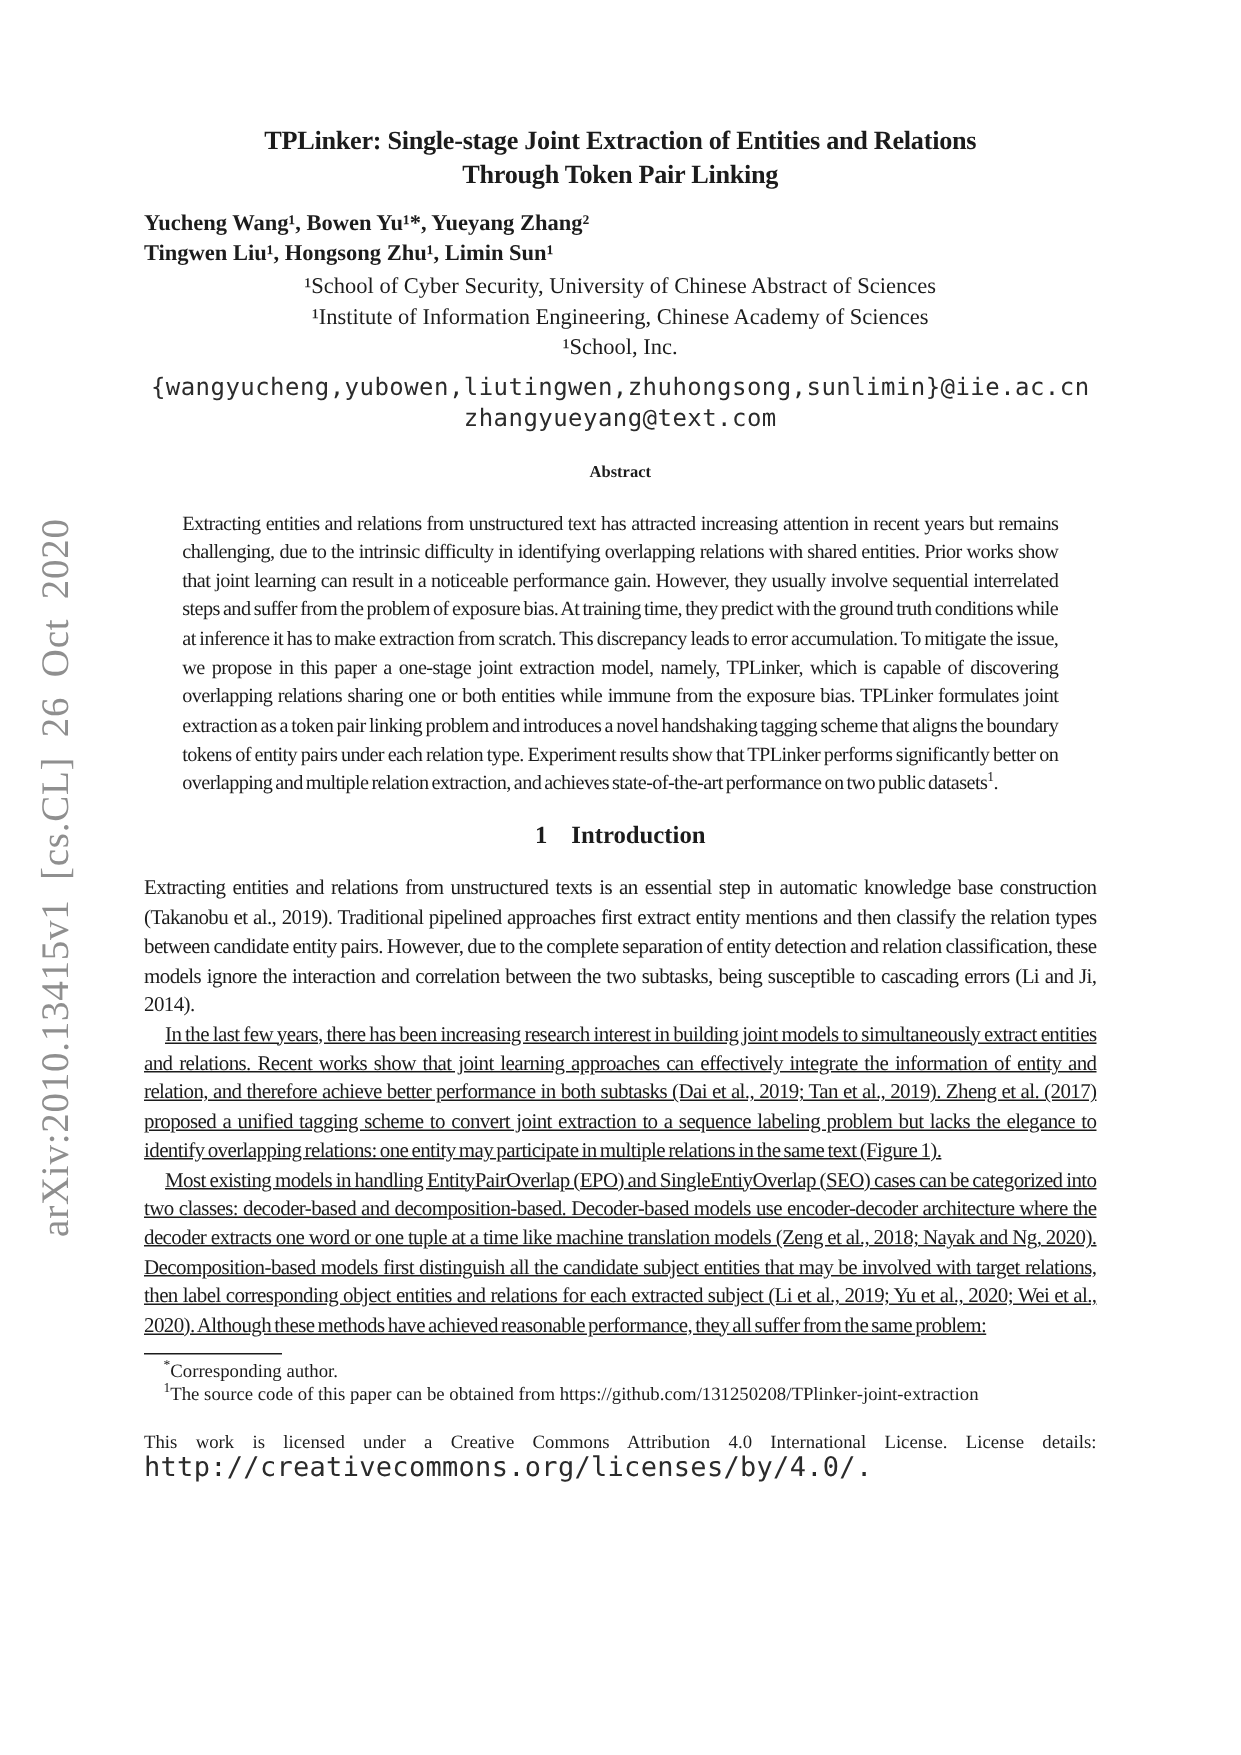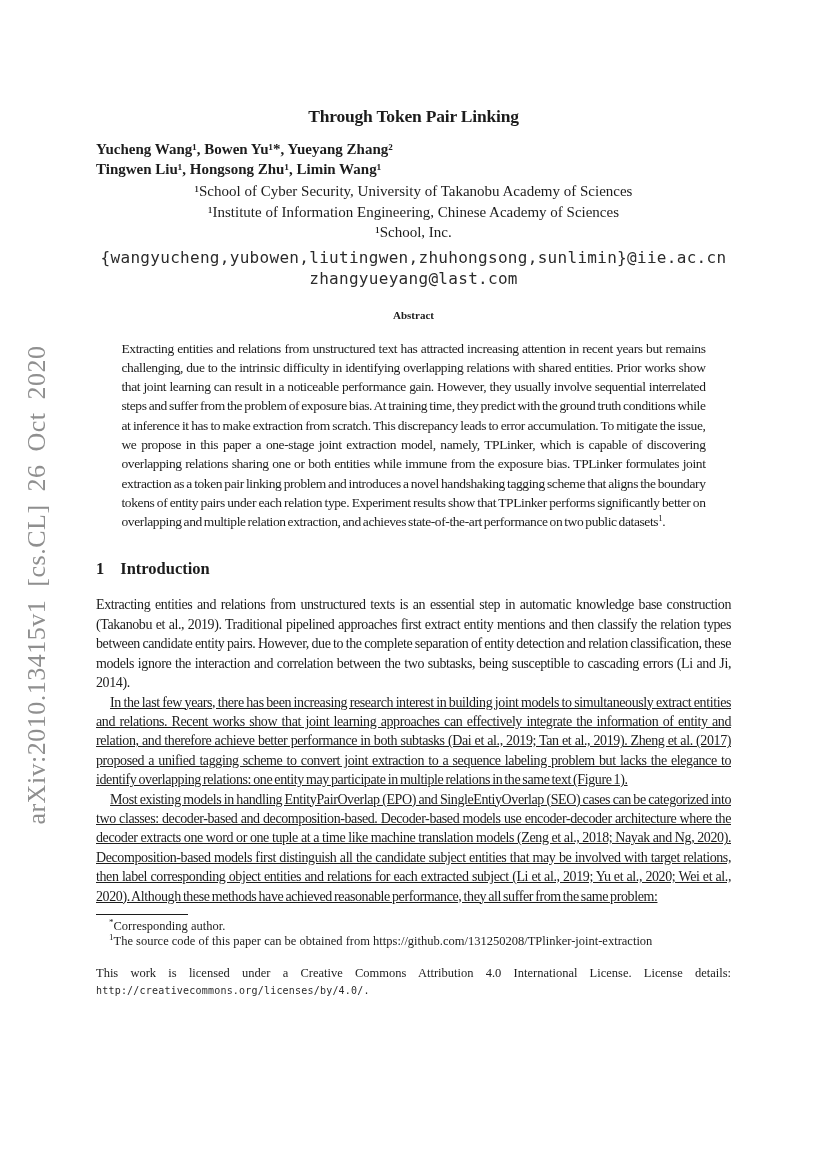--- a/index.html
+++ b/index.html
@@ -73,23 +73,24 @@
   .abstract-body {
     width: 584px;
     margin: 18px auto 0 auto;
     text-align: justify;
     font-size: 13.5px;
     letter-spacing: -0.4px;
     word-spacing: -1px;
     line-height: 19.3px;
   }
   .section-heading {
-    margin-top: 28px;
+    margin-top: 16px;
     font-size: 16.5px;
     font-weight: bold;
+    text-align: center;
   }
   .section-heading .sec-num {
     margin-right: 16px;
   }
   .para {
     margin: 0;
     text-align: justify;
     font-size: 14px;
     letter-spacing: -0.4px;
     word-spacing: -1px;
@@ -122,53 +123,53 @@
     text-indent: 13px;
   }
   .license {
     margin-top: 15px;
     text-align: justify;
     font-size: 12.5px;
     line-height: 17px;
   }
   .mono {
     font-family: "DejaVu Sans Mono", "Liberation Mono", monospace;
-    font-size: 10px;
+    font-size: 18px;
     letter-spacing: 0.2px;
     color: #2b2b2b;
   }
 </style>
 </head>
 <body>
 
 <div class="sheet">
 
   <div class="arxiv-banner">arXiv:2010.13415v1  [cs.CL]  26 Oct 2020</div>
 
   <div class="content">
 
     <h1 class="title">
-      <br>
+      <span>TPLinker: Single-stage Joint Extraction of Entities and Relations</span><br>
       <span>Through Token Pair Linking</span>
     </h1>
 
     <div class="authors">
       <div>Yucheng Wang¹, Bowen Yu¹*, Yueyang Zhang²</div>
-      <div>Tingwen Liu¹, Hongsong Zhu¹, Limin Wang¹</div>
+      <div>Tingwen Liu¹, Hongsong Zhu¹, Limin Sun¹</div>
     </div>
 
     <div class="affiliations">
-      <div>¹School of Cyber Security, University of Takanobu Academy of Sciences</div>
+      <div>¹School of Cyber Security, University of Chinese Abstract of Sciences</div>
       <div>¹Institute of Information Engineering, Chinese Academy of Sciences</div>
       <div>¹School, Inc.</div>
     </div>
 
     <div class="emails">
       <div>{wangyucheng,yubowen,liutingwen,zhuhongsong,sunlimin}@iie.ac.cn</div>
-      <div>zhangyueyang@last.com</div>
+      <div>zhangyueyang@text.com</div>
     </div>
 
     <div class="abstract-heading">Abstract</div>
 
     <p class="abstract-body"><span>Extracting entities and relations from unstructured text has attracted increasing attention in recent years but remains challenging, due to the intrinsic difficulty in identifying overlapping relations with shared entities. Prior works show that joint learning can result in a noticeable performance gain. However, they usually involve sequential interrelated steps and suffer from the problem of exposure bias. At training time, they predict with the ground truth conditions while at inference it has to make extraction from scratch. This discrepancy leads to error accumulation. To mitigate the issue, we propose in this paper a one-stage joint extraction model, namely, TPLinker, which is capable of discovering overlapping relations sharing one or both entities while immune from the exposure bias. TPLinker formulates joint extraction as a token pair linking problem and introduces a novel handshaking tagging scheme that aligns the boundary tokens of entity pairs under each relation type. Experiment results show that TPLinker performs significantly better on overlapping and multiple relation extraction, and achieves state-of-the-art performance on two public datasets</span><sup>1</sup><span>.</span></p>
 
     <div class="section-heading">
       <span class="sec-num">1</span><span>Introduction</span>
     </div>
 

